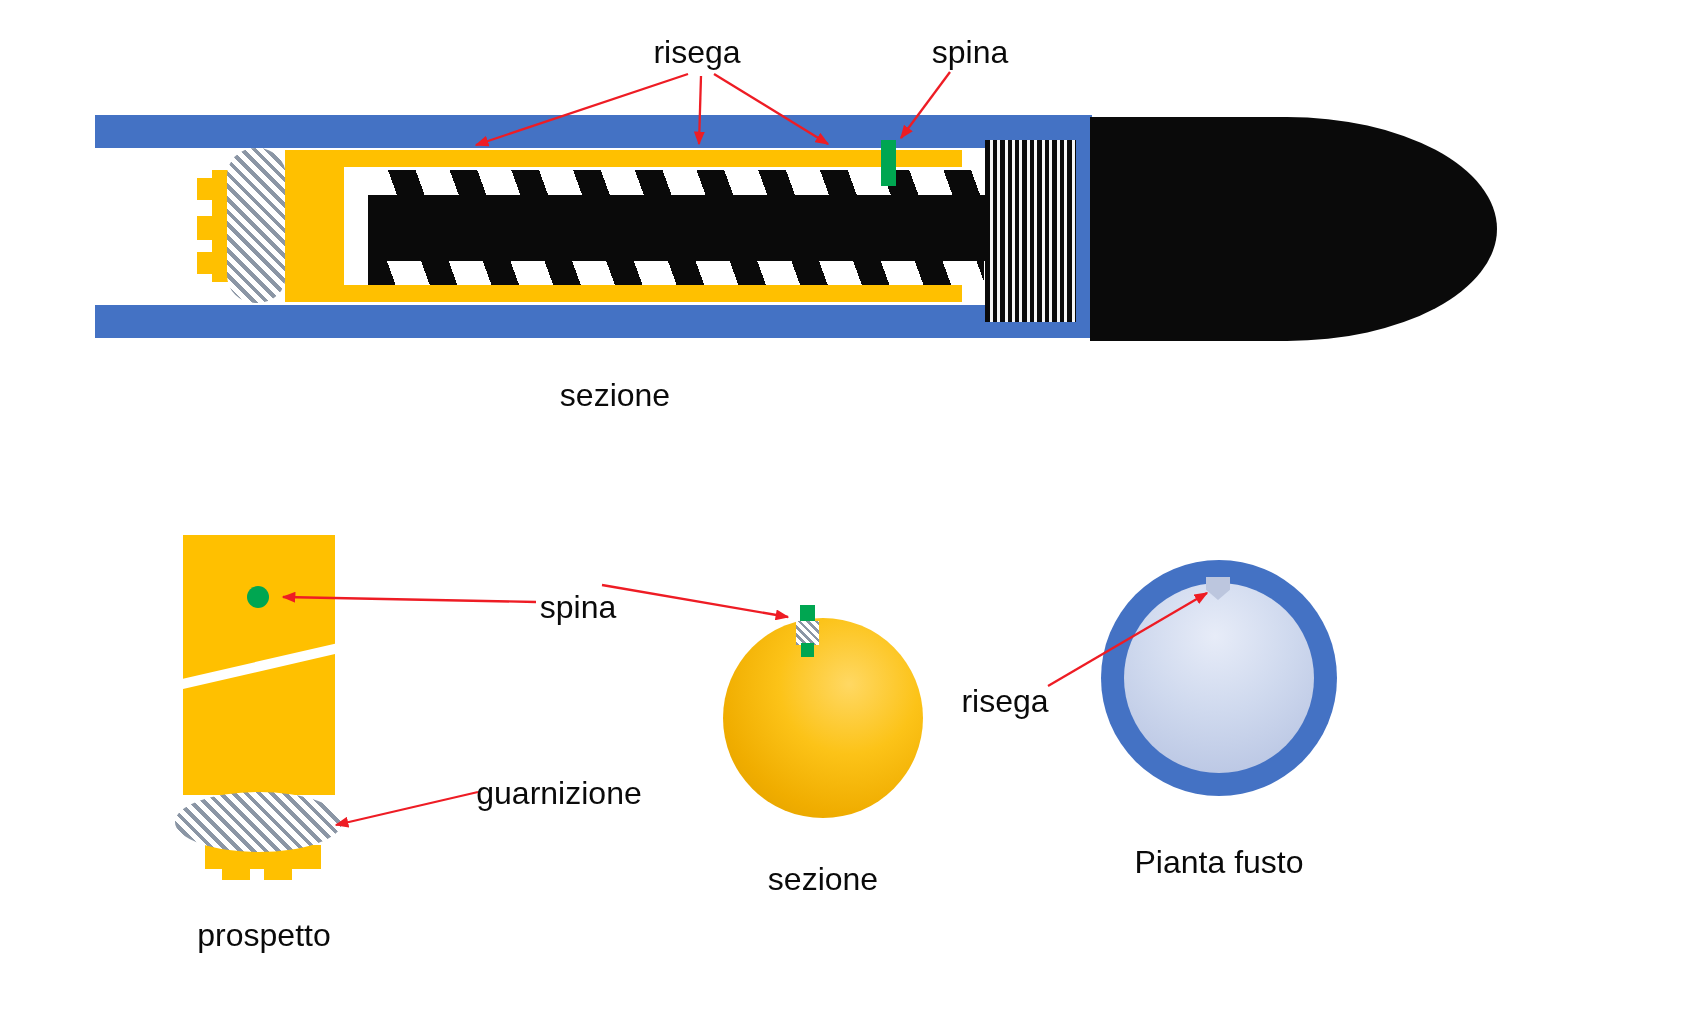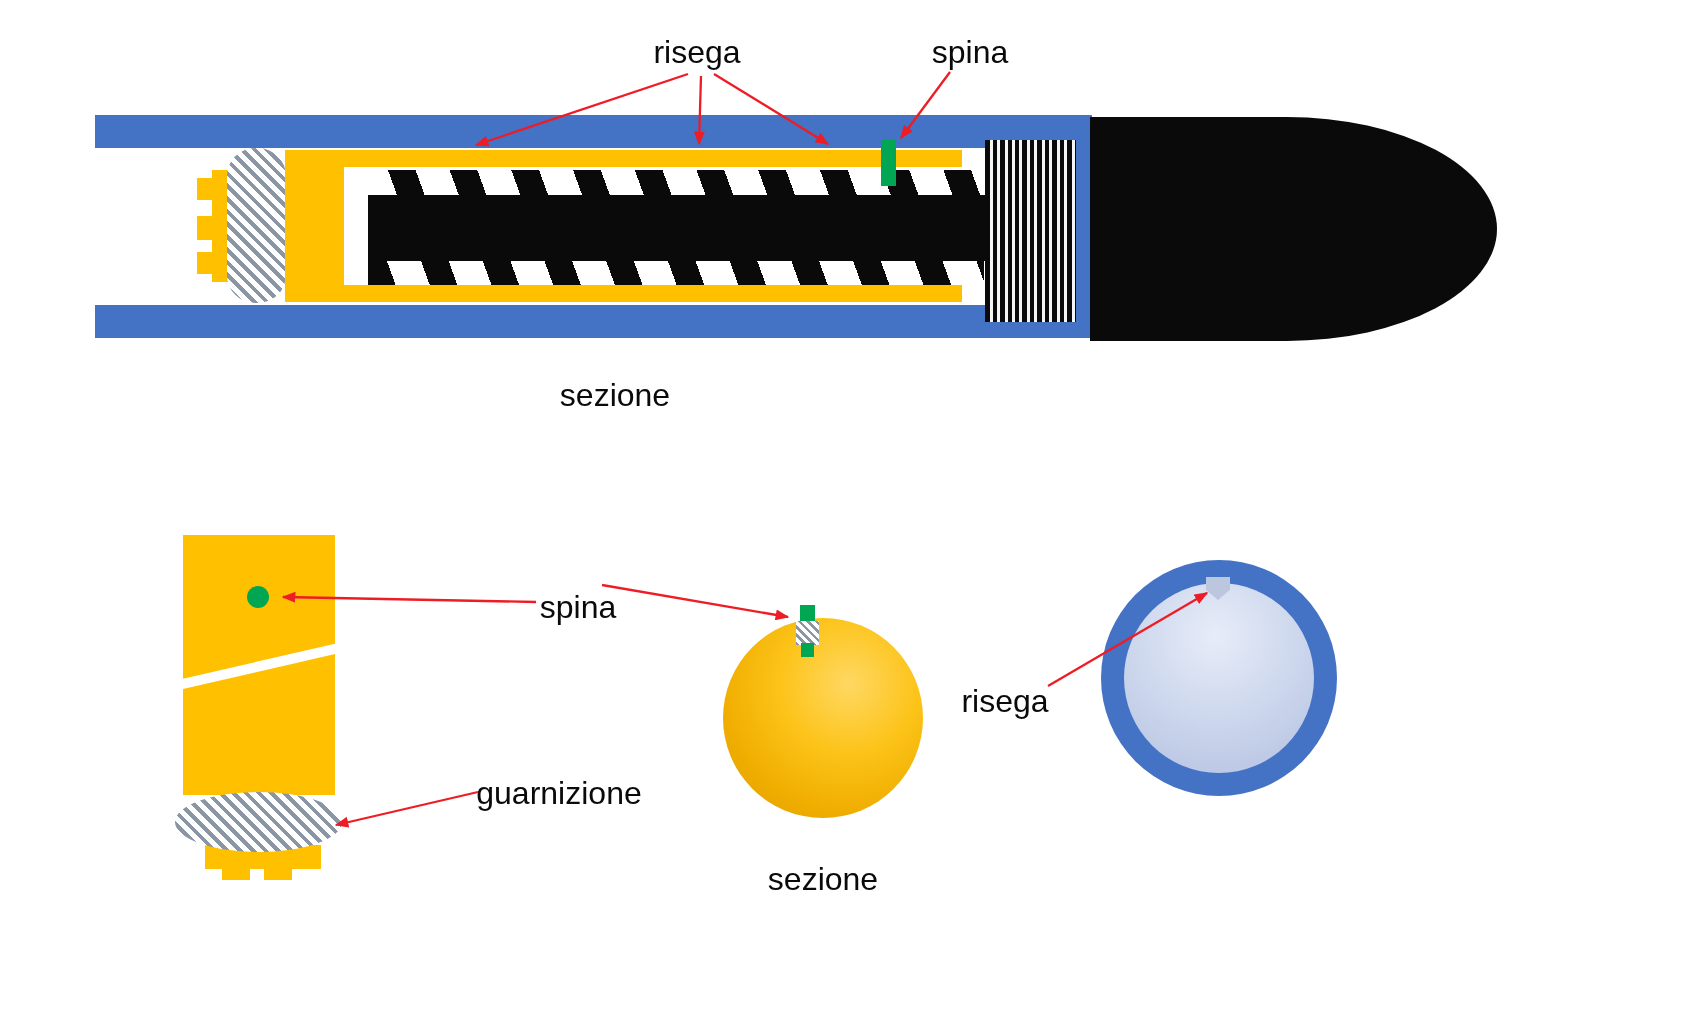--- a/index.html
+++ b/index.html
@@ -69,21 +69,23 @@
   <div class="abs blue round" style="left:1101px;top:560px;width:236px;height:236px;"></div>
   <div class="abs bore" style="left:1124px;top:583px;width:190px;height:190px;"></div>
   <div class="abs notch" style="left:1206px;top:577px;width:24px;height:23px;"></div>
 
   <div class="label" style="left:617px;top:33px;width:160px;">risega</div>
   <div class="label" style="left:890px;top:33px;width:160px;">spina</div>
   <div class="label" style="left:535px;top:376px;width:160px;">sezione</div>
   <div class="label" style="left:498px;top:588px;width:160px;">spina</div>
   <div class="label" style="left:459px;top:768px;width:200px;margin-top:6px;">guarnizione</div>
   <div class="label" style="left:925px;top:682px;width:160px;">risega</div>
+  <div class="label" style="left:164px;top:916px;width:200px;">prospetto</div>
   <div class="label" style="left:723px;top:860px;width:200px;">sezione</div>
+  <div class="label" style="left:1119px;top:843px;width:200px;">Pianta fusto</div>
 
   <svg class="arrows" width="1685" height="1036" viewBox="0 0 1685 1036">
     <defs>
       <marker id="arr" viewBox="0 0 10 8" refX="9" refY="4" markerWidth="14" markerHeight="11" orient="auto" markerUnits="userSpaceOnUse">
         <path d="M0,0 L10,4 L0,8 Z" fill="#EE1C24"></path>
       </marker>
     </defs>
     <g stroke="var(--red,#EE1C24)" stroke-width="2.3" fill="none">
       <line x1="688" y1="74" x2="476" y2="145" marker-end="url(#arr)"></line>
       <line x1="701" y1="76" x2="699" y2="144" marker-end="url(#arr)"></line>

